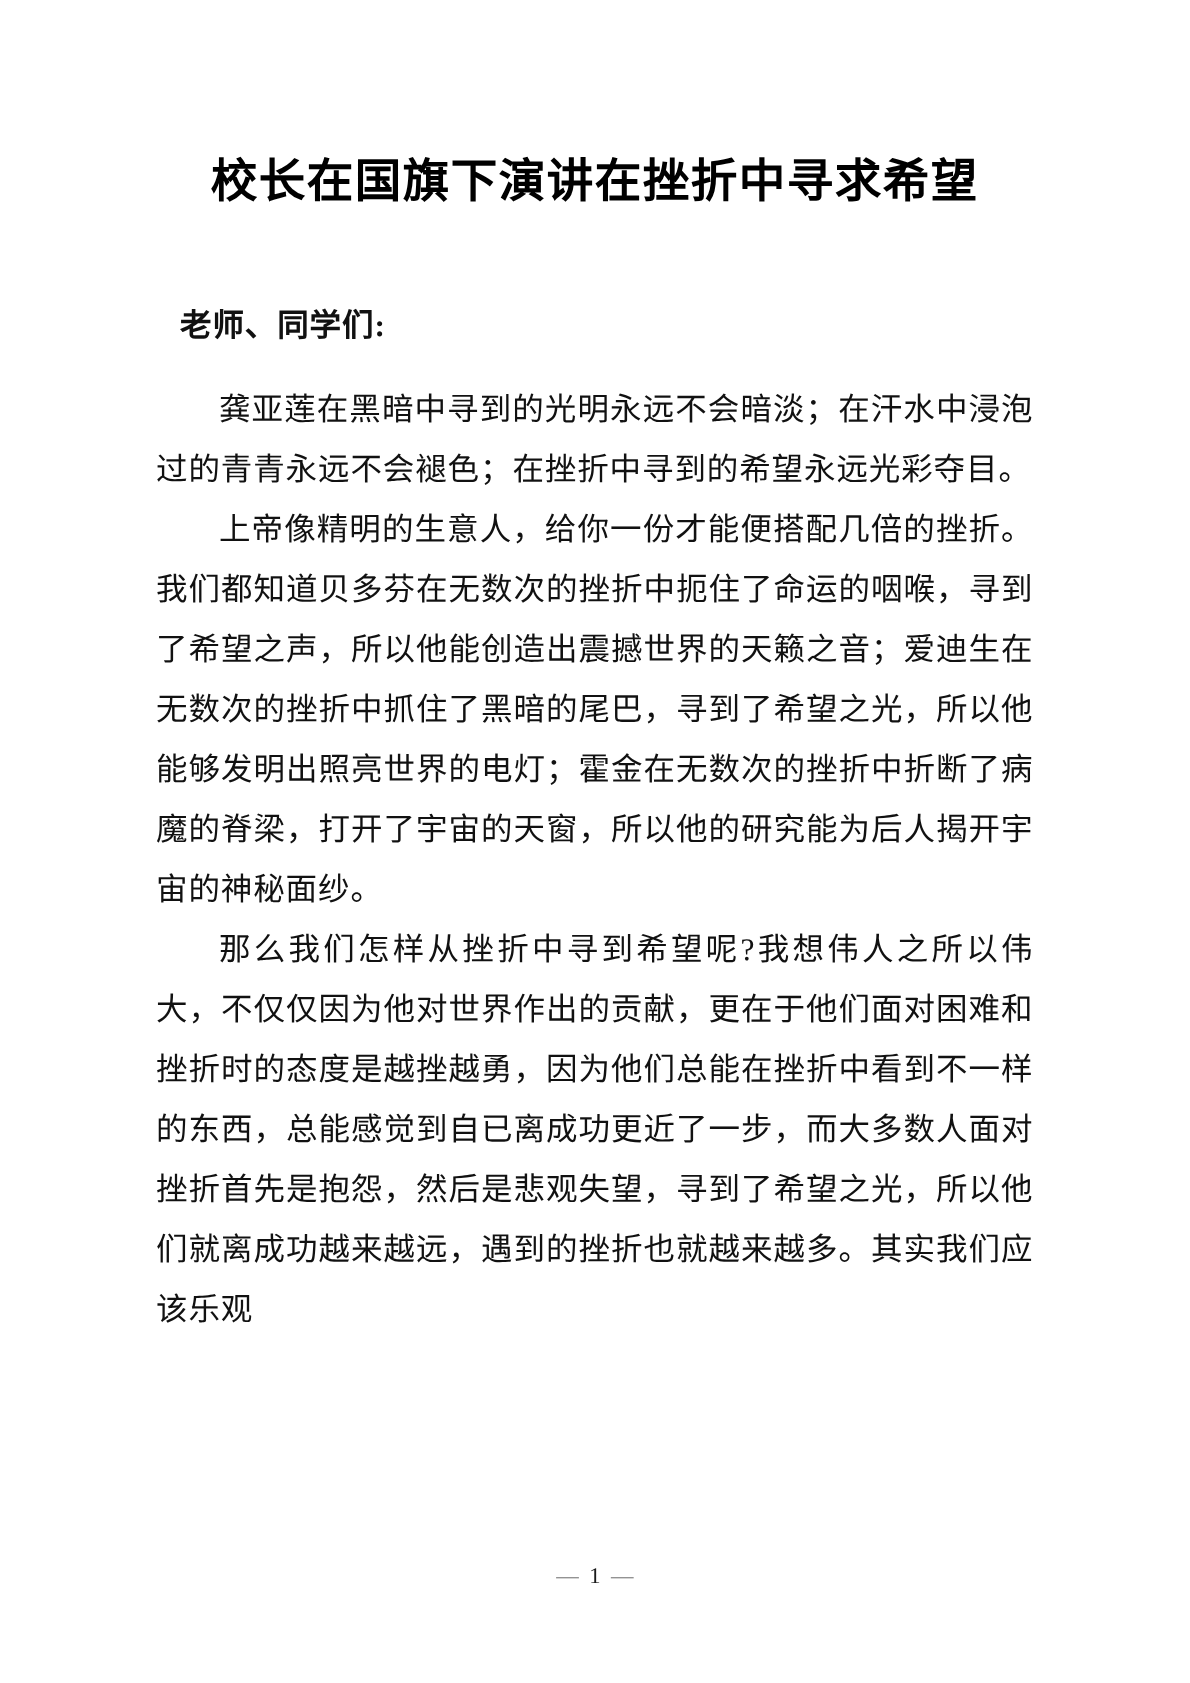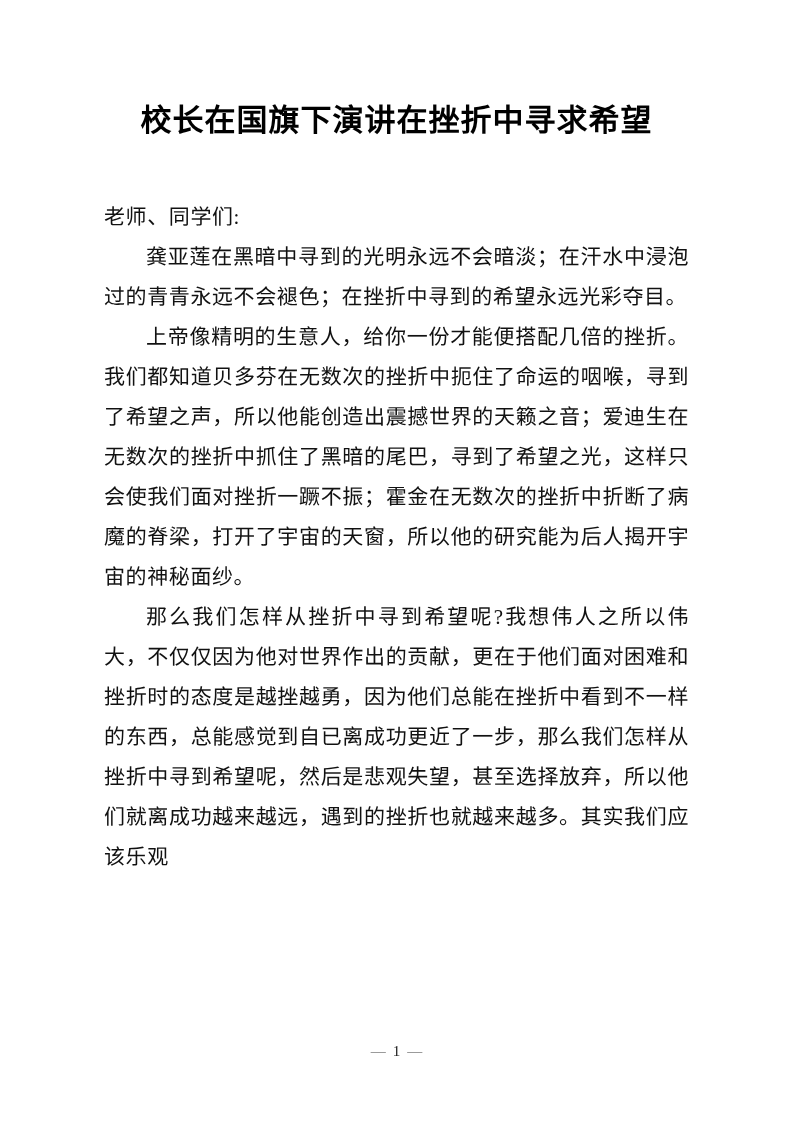--- a/index.html
+++ b/index.html
@@ -32,22 +32,23 @@
     margin: 52px 104px 0 104px;
     font-size: 21px;
     line-height: 40px;
     letter-spacing: 0.6px;
     text-align: justify;
     text-justify: inter-ideograph;
     word-break: break-all;
     color: #111111;
   }
   .salutation {
-    margin: 0;
+    margin: 16px;
     text-indent: 0;
+    font-weight: bold;
   }
   .para {
     margin: 0;
     text-indent: 2em;
     font-family: Liberation Serif, serif;
   }
   .page-footer {
     position: absolute;
     left: 0;
     right: 0;
@@ -69,21 +70,21 @@
 </head>
 <body>
 
 <div class="page">
 
   <h1 class="doc-title">校长在国旗下演讲在挫折中寻求希望</h1>
 
   <div class="doc-body">
     <p class="salutation">老师、同学们:</p>
     <p class="para">龚亚莲在黑暗中寻到的光明永远不会暗淡；在汗水中浸泡过的青青永远不会褪色；在挫折中寻到的希望永远光彩夺目。</p>
-    <p class="para">上帝像精明的生意人，给你一份才能便搭配几倍的挫折。我们都知道贝多芬在无数次的挫折中扼住了命运的咽喉，寻到了希望之声，所以他能创造出震撼世界的天籁之音；爱迪生在无数次的挫折中抓住了黑暗的尾巴，寻到了希望之光，这样只会使我们面对挫折一蹶不振；霍金在无数次的挫折中折断了病魔的脊梁，打开了宇宙的天窗，所以他的研究能为后人揭开宇宙的神秘面纱。</p>
-    <p class="para">那么我们怎样从挫折中寻到希望呢?我想伟人之所以伟大，不仅仅因为他对世界作出的贡献，更在于他们面对困难和挫折时的态度是越挫越勇，因为他们总能在挫折中看到不一样的东西，总能感觉到自已离成功更近了一步，那么我们怎样从挫折中寻到希望呢，然后是悲观失望，甚至选择放弃，所以他们就离成功越来越远，遇到的挫折也就越来越多。其实我们应该乐观</p>
+    <p class="para">上帝像精明的生意人，给你一份才能便搭配几倍的挫折。我们都知道贝多芬在无数次的挫折中扼住了命运的咽喉，寻到了希望之声，所以他能创造出震撼世界的天籁之音；爱迪生在无数次的挫折中抓住了黑暗的尾巴，寻到了希望之光，所以他能够发明出照亮世界的电灯；霍金在无数次的挫折中折断了病魔的脊梁，打开了宇宙的天窗，所以他的研究能为后人揭开宇宙的神秘面纱。</p>
+    <p class="para">那么我们怎样从挫折中寻到希望呢?我想伟人之所以伟大，不仅仅因为他对世界作出的贡献，更在于他们面对困难和挫折时的态度是越挫越勇，因为他们总能在挫折中看到不一样的东西，总能感觉到自已离成功更近了一步，而大多数人面对挫折首先是抱怨，然后是悲观失望，寻到了希望之光，所以他们就离成功越来越远，遇到的挫折也就越来越多。其实我们应该乐观</p>
   </div>
 
   <div class="page-footer">
     <span class="dash">—</span><span class="num">1</span><span class="dash">—</span>
   </div>
 
 </div>
 
 </body></html>

